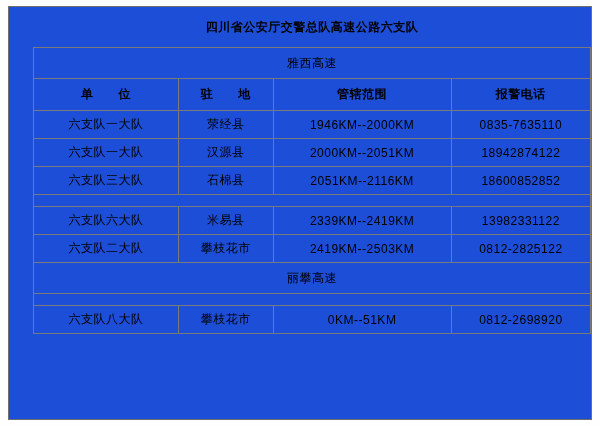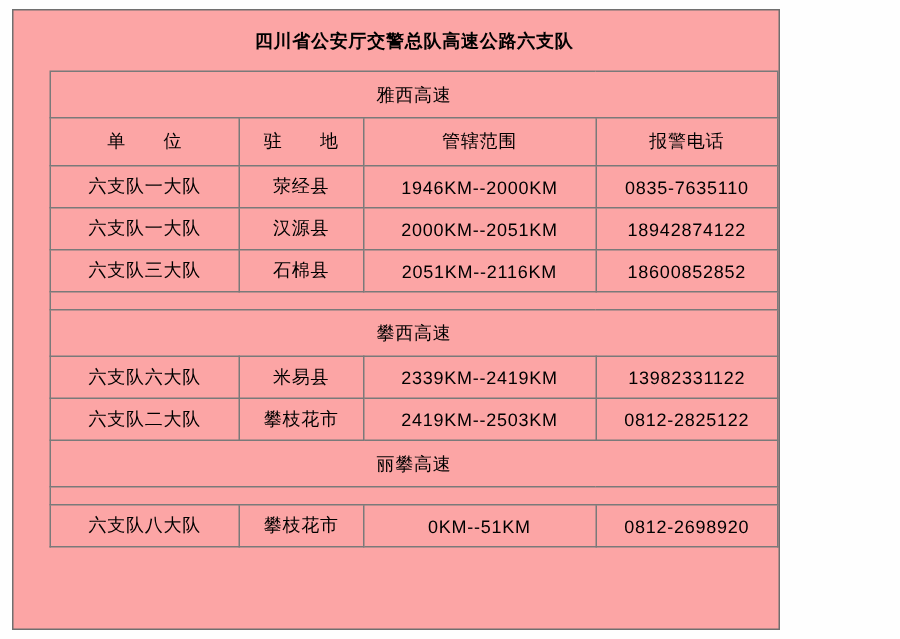--- a/index.html
+++ b/index.html
@@ -18,25 +18,25 @@
     position: relative;
     width: 600px;
     height: 426px;
     background: #fefefe;
     box-sizing: border-box;
   }
   .sheet {
     position: absolute;
     left: 8px;
     top: 6px;
-    width: 512px;
+    width: 584px;
     height: 414px;
     border: 1px solid #6f6f6f;
     box-sizing: border-box;
-    background: #fca5a5;
+    background: #1d4ed8;
     padding-left: 24px;
   }
   table.grid {
     width: 100%;
     border-collapse: collapse;
     table-layout: fixed;
   }
   table.grid td {
     border: 1px solid #7a7a7a;
     text-align: center;
@@ -57,21 +57,21 @@
     border-top: none !important;
   }
   .section-cell {
     font-size: 14px;
     font-weight: normal;
     height: 30px !important;
     letter-spacing: 1px;
   }
   .header-cell {
     font-size: 15px;
-    font-weight: normal;
+    font-weight: bold;
     letter-spacing: 4px;
     height: 31px !important;
   }
   .blank-row td {
     height: 11px !important;
     border-left: none;
     border-right: none;
   }
   .data-cell {
     font-size: 12.5px;
@@ -128,23 +128,20 @@
           <td class="data-cell">六支队三大队</td>
           <td class="data-cell">石棉县</td>
           <td class="data-cell">2051KM--2116KM</td>
           <td class="data-cell">18600852852</td>
         </tr>
 
         <tr class="blank-row">
           <td class="spacer-cell" colspan="4"></td>
         </tr>
 
-        <tr>
-          <td class="section-cell" colspan="4">攀西高速</td>
-        </tr>
 
         <tr>
           <td class="data-cell">六支队六大队</td>
           <td class="data-cell">米易县</td>
           <td class="data-cell">2339KM--2419KM</td>
           <td class="data-cell">13982331122</td>
         </tr>
         <tr>
           <td class="data-cell">六支队二大队</td>
           <td class="data-cell">攀枝花市</td>

